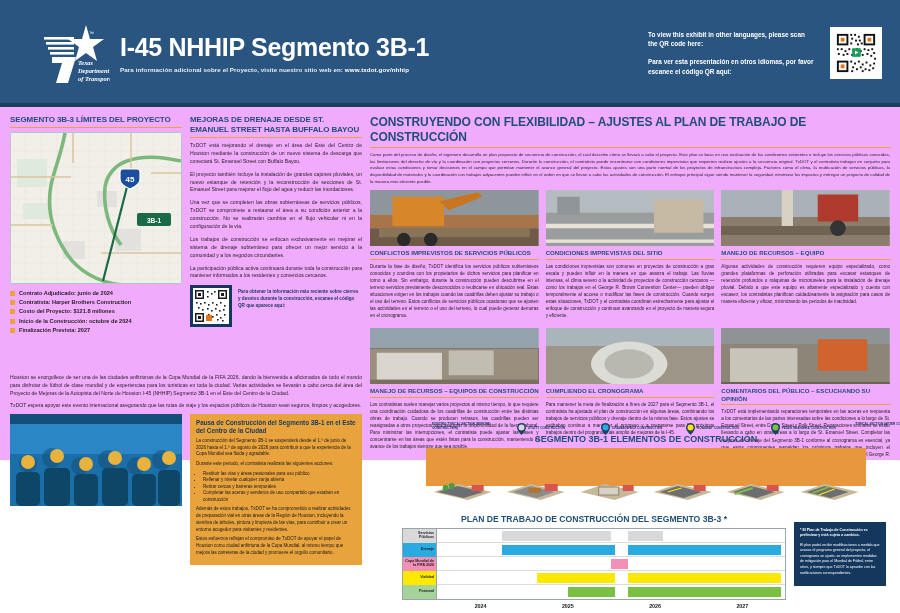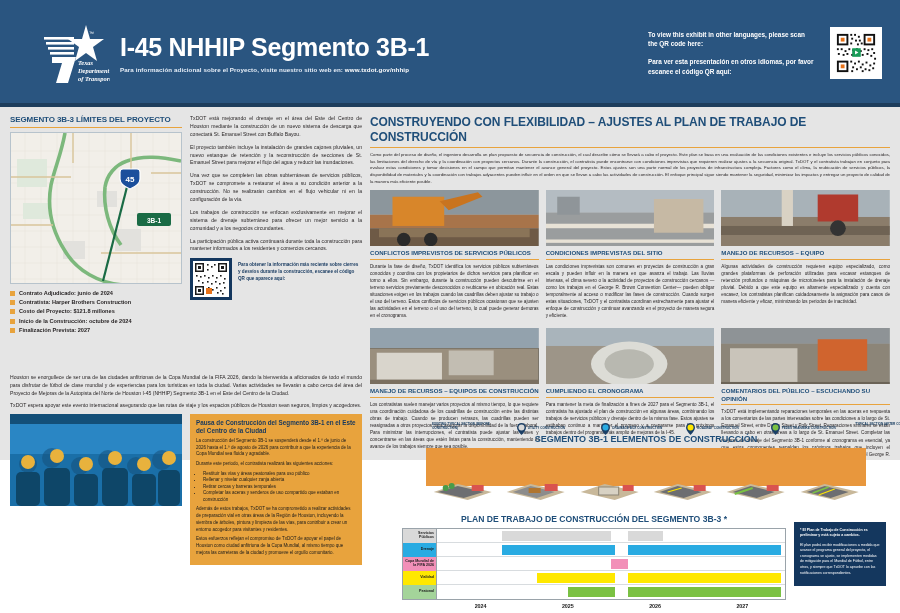--- a/index.html
+++ b/index.html
@@ -2,21 +2,21 @@
 <html><head>
 <meta charset="utf-8">
 <style>
   * { box-sizing: border-box; margin: 0; padding: 0; }
   body {
     width: 900px; height: 613px;
     font-family: "Liberation Sans", sans-serif;
     background: #ffffff;
     overflow: hidden;
   }
-  .poster { position: relative; width: 900px; height: 460px; background:#e5e5e5; }
+  .poster { position: relative; width: 900px; height: 460px; background:#f0abfc; }
 
   
   .header {
     position: relative; height: 107px; background: #2a5580;
     display: flex; align-items: center;
   }
   .header:after{
     content:""; position:absolute; left:0; right:0; bottom:0; height:4px; background:#1d3d5c;
   }
   .logo-wrap { width: 110px; padding-left: 42px; display:flex; align-items:center; }
@@ -277,20 +277,21 @@
             <span class="tx">Inicio de la Construcción: octubre de 2024</span>
           </div>
         <div class="fact">
             <span class="sw"></span>
             <span class="tx">Finalización Prevista: 2027</span>
           </div>
       </div>
     </div>
 
     <div class="col-b">
+      <h2 class="sec">MEJORAS DE DRENAJE DESDE ST. EMANUEL STREET HASTA BUFFALO BAYOU</h2>
       <p class="body">TxDOT está mejorando el drenaje en el área del Este del Centro de Houston mediante la construcción de un nuevo sistema de descarga que conectará St. Emanuel Street con Buffalo Bayou.</p>
       <p class="body">El proyecto también incluye la instalación de grandes cajones pluviales, un nuevo estanque de retención y la reconstrucción de secciones de St. Emanuel Street para mejorar el flujo del agua y reducir las inundaciones.</p>
       <p class="body">Una vez que se completen las obras subterráneas de servicios públicos, TxDOT se compromete a restaurar el área a su condición anterior a la construcción. No se realizarán cambios en el flujo vehicular ni en la configuración de la vía.</p>
       <p class="body">Los trabajos de construcción se enfocan exclusivamente en mejorar el sistema de drenaje subterráneo para ofrecer un mejor servicio a la comunidad y a los negocios circundantes.</p>
       <p class="body">La participación pública activa continuará durante toda la construcción para mantener informados a los residentes y comercios cercanos.</p>
       <div class="qr-note">
         <div class="mini-qr">
           <div class="inner">
             <svg width="100%" height="100%" viewBox="0 0 36 36">
               <rect width="36" height="36" fill="#fff"></rect>

